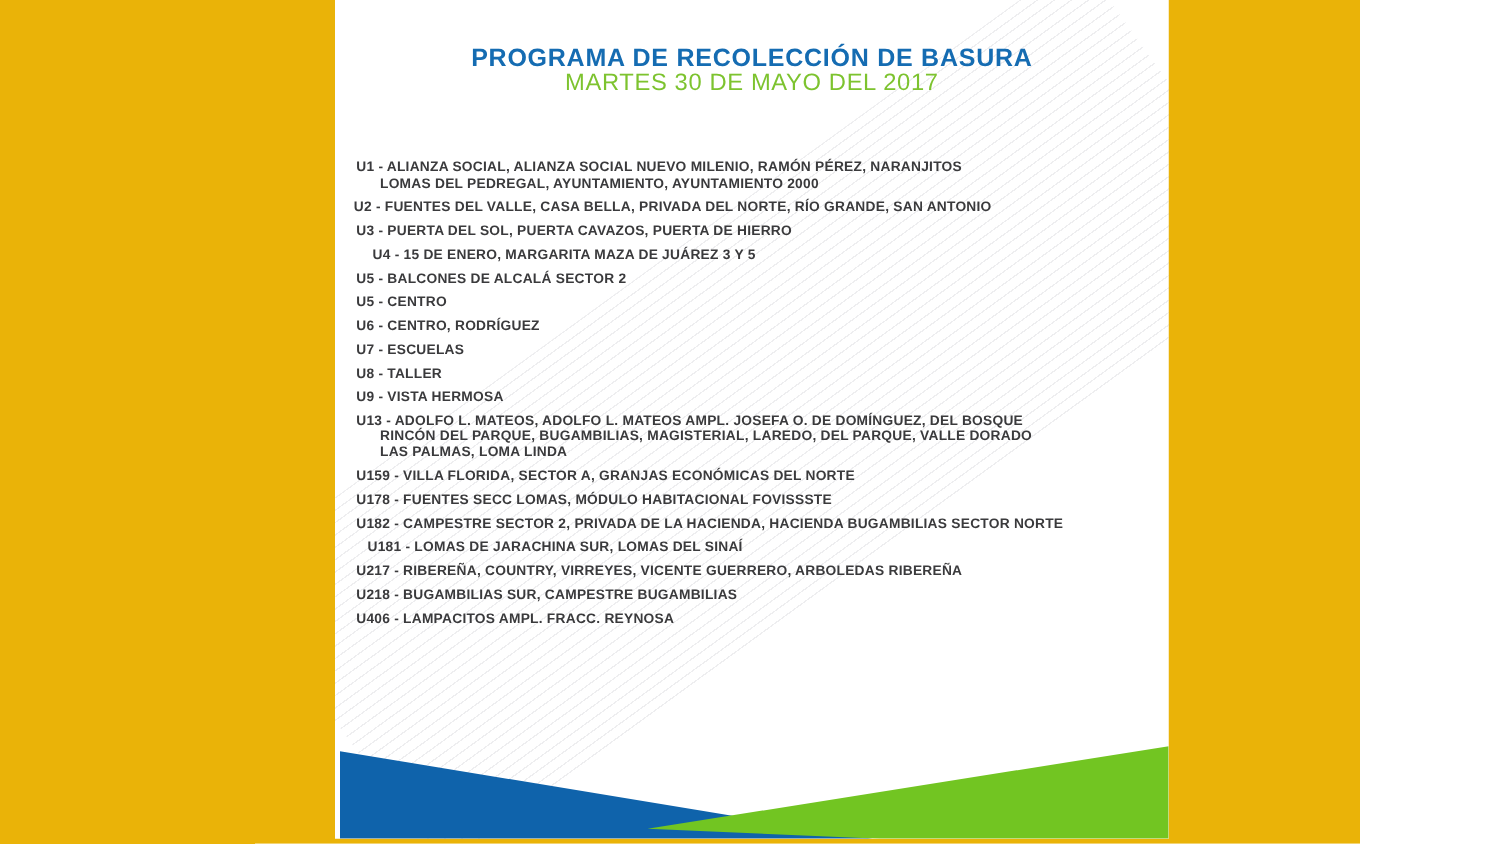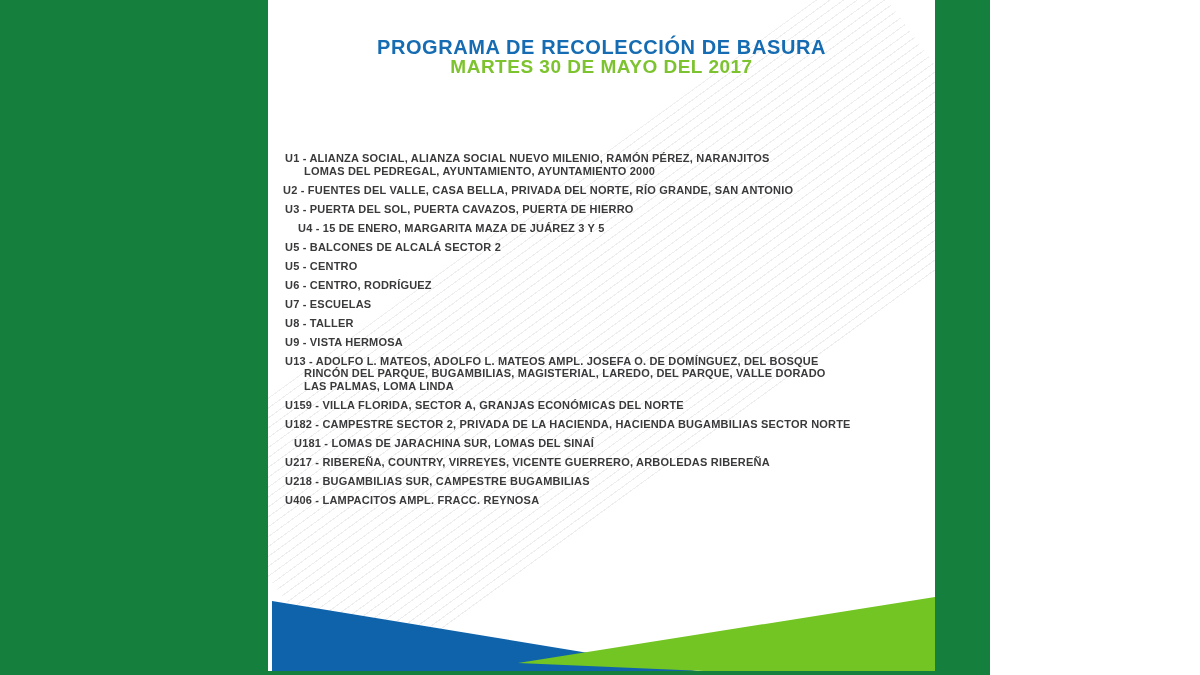--- a/index.html
+++ b/index.html
@@ -6,23 +6,23 @@
     margin: 0;
     padding: 0;
     width: 1200px;
     height: 675px;
     background: #ffffff;
     font-family: "Liberation Sans", sans-serif;
     overflow: hidden;
   }
   .canvas {
     position: relative;
-    width: 990px;
+    width: 1088px;
     height: 675px;
-    background: #15803d;
+    background: #eab308;
   }
   .page {
     position: absolute;
     left: 268px;
     top: 0;
     width: 667px;
     height: 671px;
     background: #ffffff;
     overflow: hidden;
   }
@@ -52,27 +52,27 @@
   .title {
     margin: 0;
     font-size: 20px;
     font-weight: bold;
     letter-spacing: 0.6px;
     line-height: 19px;
   }
   .subtitle {
     margin: 0;
     font-size: 19px;
-    font-weight: bold;
+    font-weight: normal;
     letter-spacing: 0.5px;
     line-height: 19px;
   }
   .routes {
     position: relative;
-    margin-top: 76px;
+    margin-top: 52px;
     padding-left: 17px;
     padding-right: 8px;
   }
   .route {
     margin: 0 0 6.5px 0;
   }
   .route-text {
     margin: 0;
     font-size: 11px;
     font-weight: bold;
@@ -135,20 +135,23 @@
         <div class="route">
           <p class="route-text" style="color: rgb(58, 58, 60);">U9 - VISTA HERMOSA</p>
         </div>
         <div class="route">
           <p class="route-text" style="color: rgb(58, 58, 60);">U13 - ADOLFO L. MATEOS, ADOLFO L. MATEOS AMPL. JOSEFA O. DE DOMÍNGUEZ, DEL BOSQUE<br>RINCÓN DEL PARQUE, BUGAMBILIAS, MAGISTERIAL, LAREDO, DEL PARQUE, VALLE DORADO<br>LAS PALMAS, LOMA LINDA</p>
         </div>
         <div class="route">
           <p class="route-text" style="color: rgb(58, 58, 60);">U159 - VILLA FLORIDA, SECTOR A, GRANJAS ECONÓMICAS DEL NORTE</p>
         </div>
         <div class="route">
+          <p class="route-text" style="color: rgb(58, 58, 60);">U178 - FUENTES SECC LOMAS, MÓDULO HABITACIONAL FOVISSSTE</p>
+        </div>
+        <div class="route">
           <p class="route-text" style="color: rgb(58, 58, 60);">U182 - CAMPESTRE SECTOR 2, PRIVADA DE LA HACIENDA, HACIENDA BUGAMBILIAS SECTOR NORTE</p>
         </div>
         <div class="route">
           <p class="route-text" style="color: rgb(58, 58, 60); padding-left: 28px;">U181 - LOMAS DE JARACHINA SUR, LOMAS DEL SINAÍ</p>
         </div>
         <div class="route">
           <p class="route-text" style="color: rgb(58, 58, 60);">U217 - RIBEREÑA, COUNTRY, VIRREYES, VICENTE GUERRERO, ARBOLEDAS RIBEREÑA</p>
         </div>
         <div class="route">
           <p class="route-text" style="color: rgb(58, 58, 60);">U218 - BUGAMBILIAS SUR, CAMPESTRE BUGAMBILIAS</p>

